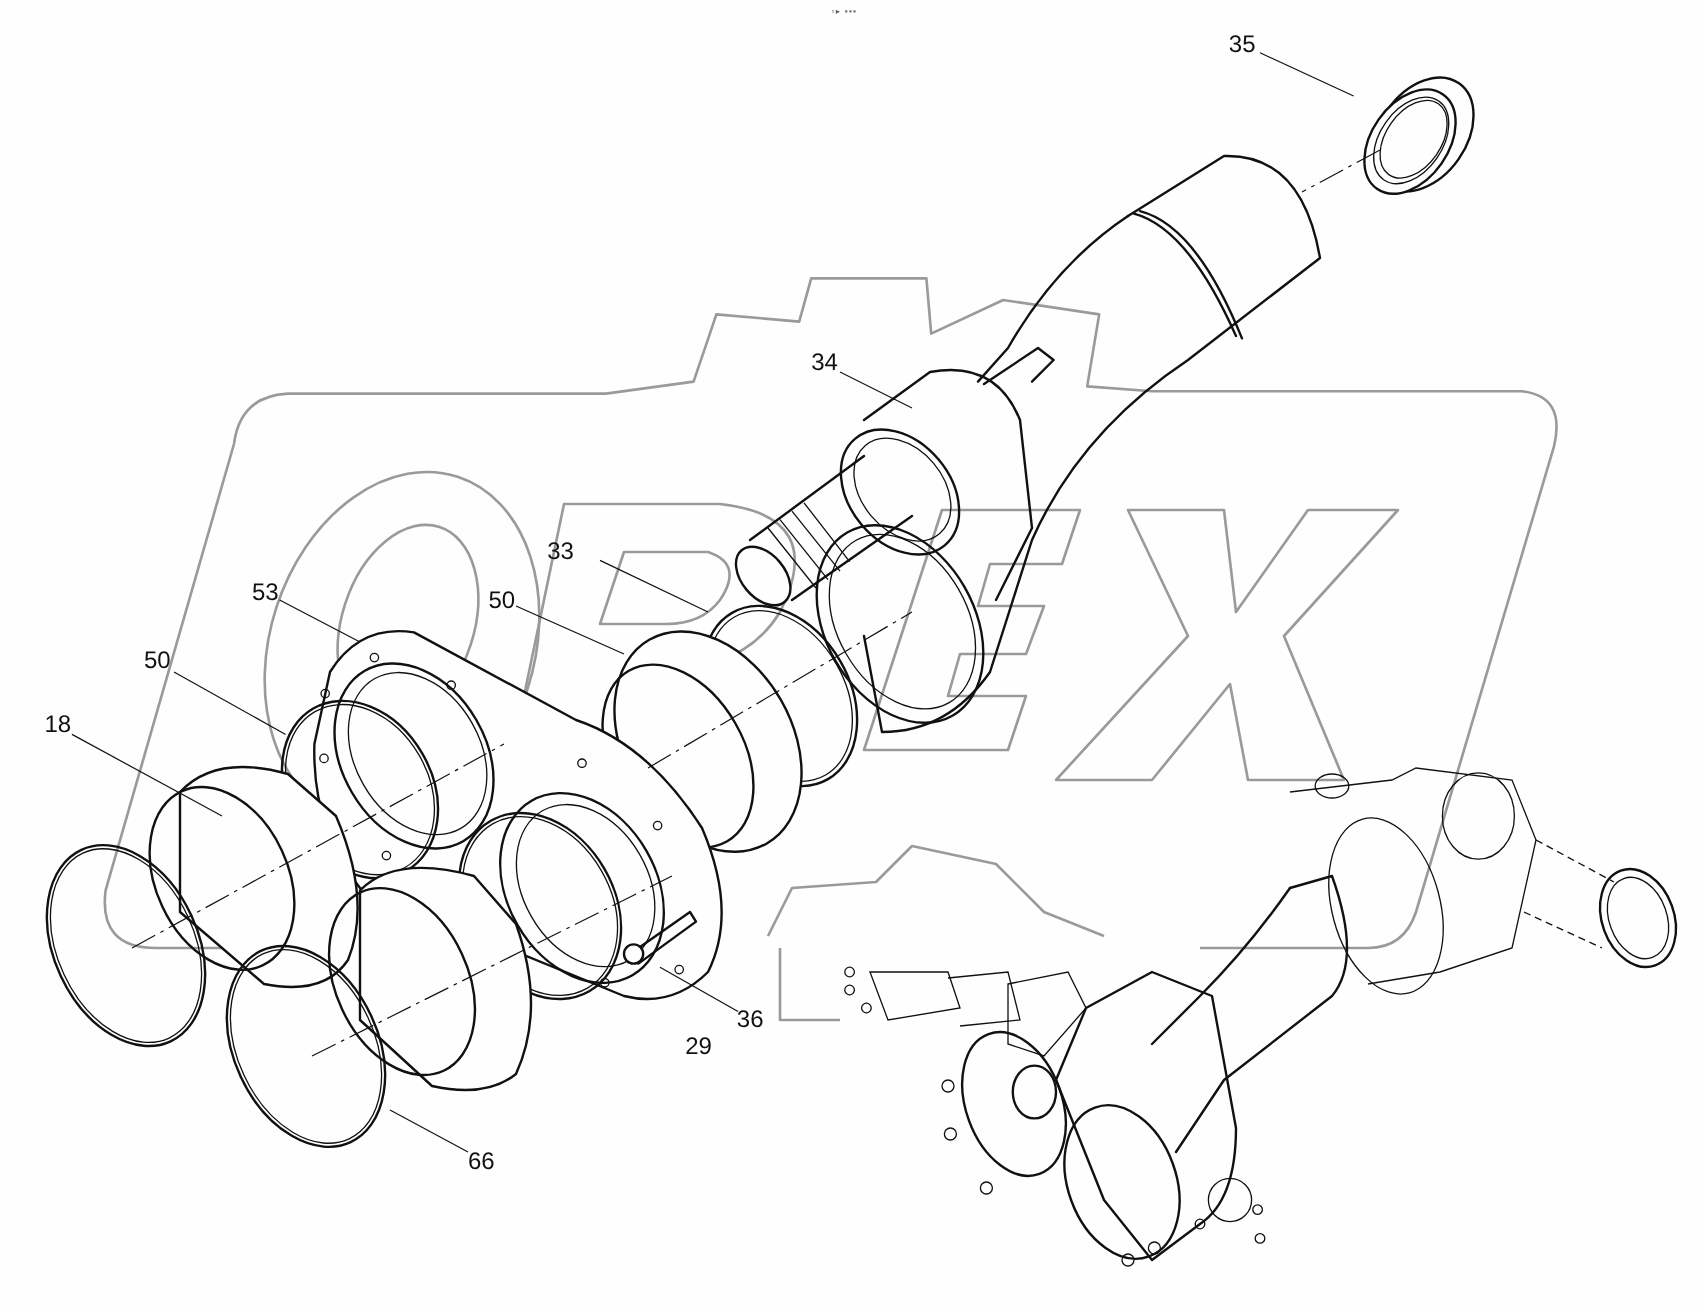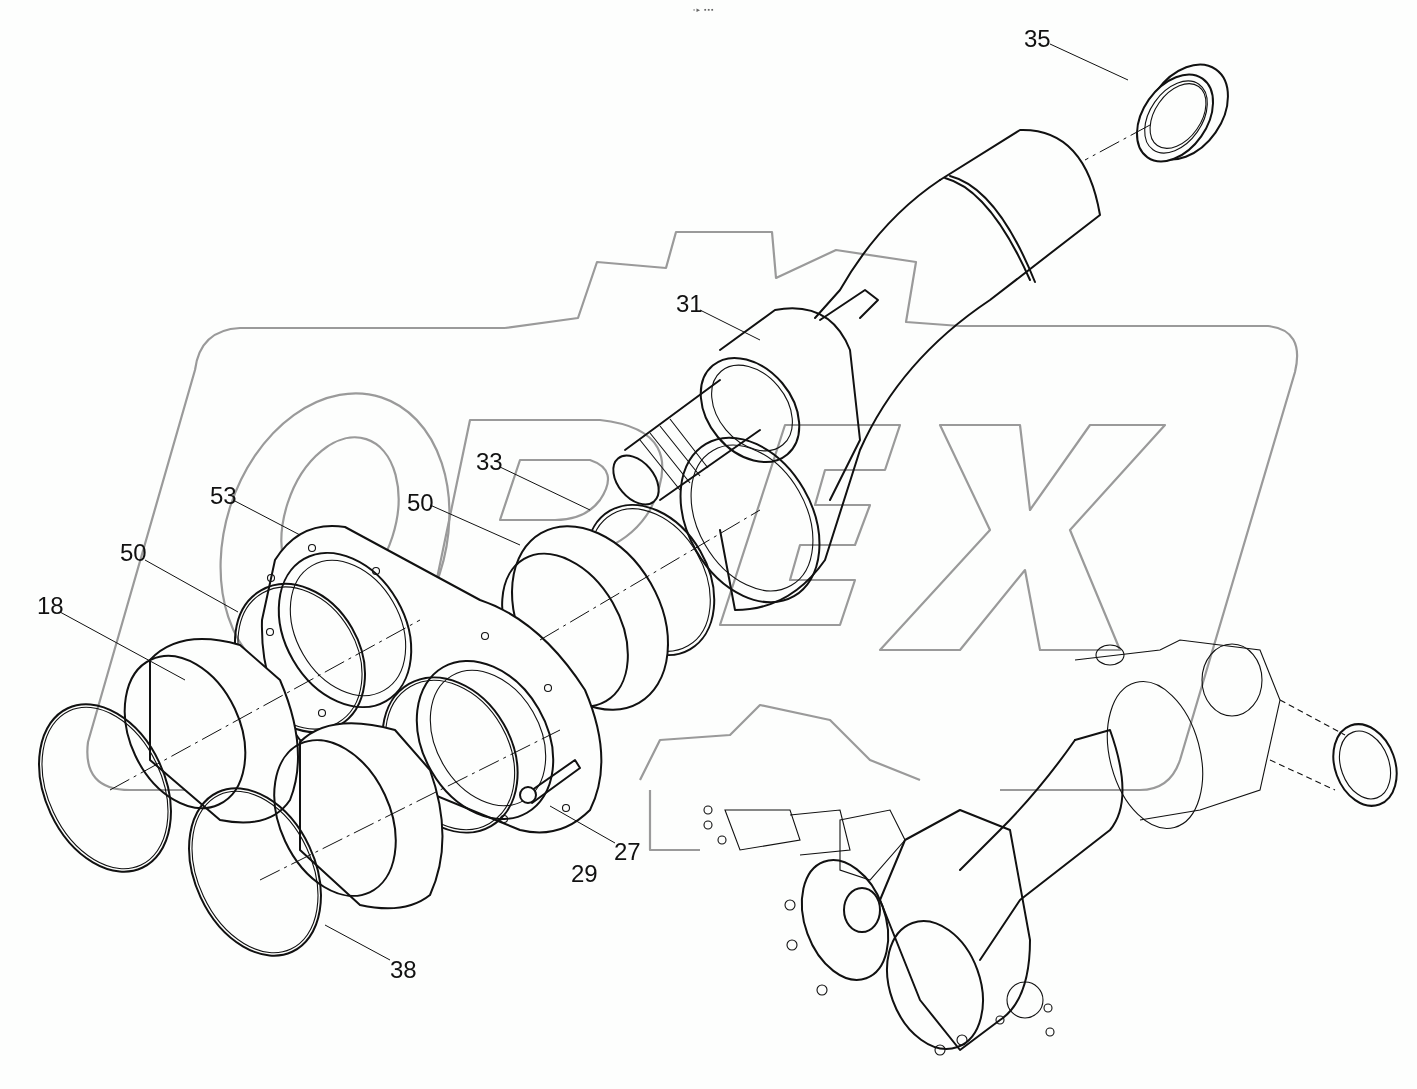--- a/index.html
+++ b/index.html
@@ -1,19 +1,19 @@
 <!DOCTYPE html>
 <html><head>
 <meta charset="utf-8">
 <style>
   html, body { margin: 0; padding: 0; background: #fdfefd; }
   body { width: 1417px; height: 1089px; overflow: hidden; position: relative; font-family: "Liberation Sans", sans-serif; }
   .stage { position: absolute; left: 0; top: 0; width: 1417px; height: 1089px; }
   .header-mark { position: absolute; left: 693px; top: 6px; font-size: 7px; color: #666; letter-spacing: 1px; }
-  .callout { position: absolute; font-size: 24px; color: #111; line-height: 1; }
+  .callout { position: absolute; font-size: 20px; color: #111; line-height: 1; }
   svg { position: absolute; left: 0; top: 0; }
   .wm { fill: none; stroke: #9a9a9a; stroke-width: 2.2; stroke-linejoin: round; }
   .ln { fill: none; stroke: #111; stroke-width: 2; stroke-linejoin: round; stroke-linecap: round; }
   .thin { fill: none; stroke: #111; stroke-width: 1.1; }
   .leader { fill: none; stroke: #111; stroke-width: 1; }
   .axis { fill: none; stroke: #111; stroke-width: 1; stroke-dasharray: 22 5 3 5; }
   .fillw { fill: #fdfefd; }
 </style>
 </head>
 <body>
@@ -171,19 +171,19 @@
       <path class="leader" d="M1050,44 L1128,80"></path>
       <path class="leader" d="M550,806 L615,843"></path>
       <path class="leader" d="M325,925 L390,960"></path>
     </g>
   </svg>
 
   <div class="callout" style="left:37px;top:594px">18</div>
   <div class="callout" style="left:120px;top:541px">50</div>
   <div class="callout" style="left:210px;top:484px">53</div>
   <div class="callout" style="left:407px;top:491px">50</div>
-  <div class="callout" style="left:476px;top:450px">33</div>
-  <div class="callout" style="left:676px;top:292px">31</div>
+  <div class="callout" style="left:456px;top:450px">33</div>
+  <div class="callout" style="left:676px;top:292px">34</div>
   <div class="callout" style="left:1024px;top:27px">35</div>
-  <div class="callout" style="left:614px;top:840px">27</div>
+  <div class="callout" style="left:614px;top:840px">36</div>
   <div class="callout" style="left:571px;top:862px">29</div>
-  <div class="callout" style="left:390px;top:958px">38</div>
+  <div class="callout" style="left:390px;top:958px">66</div>
 </div>
 
 </body></html>

